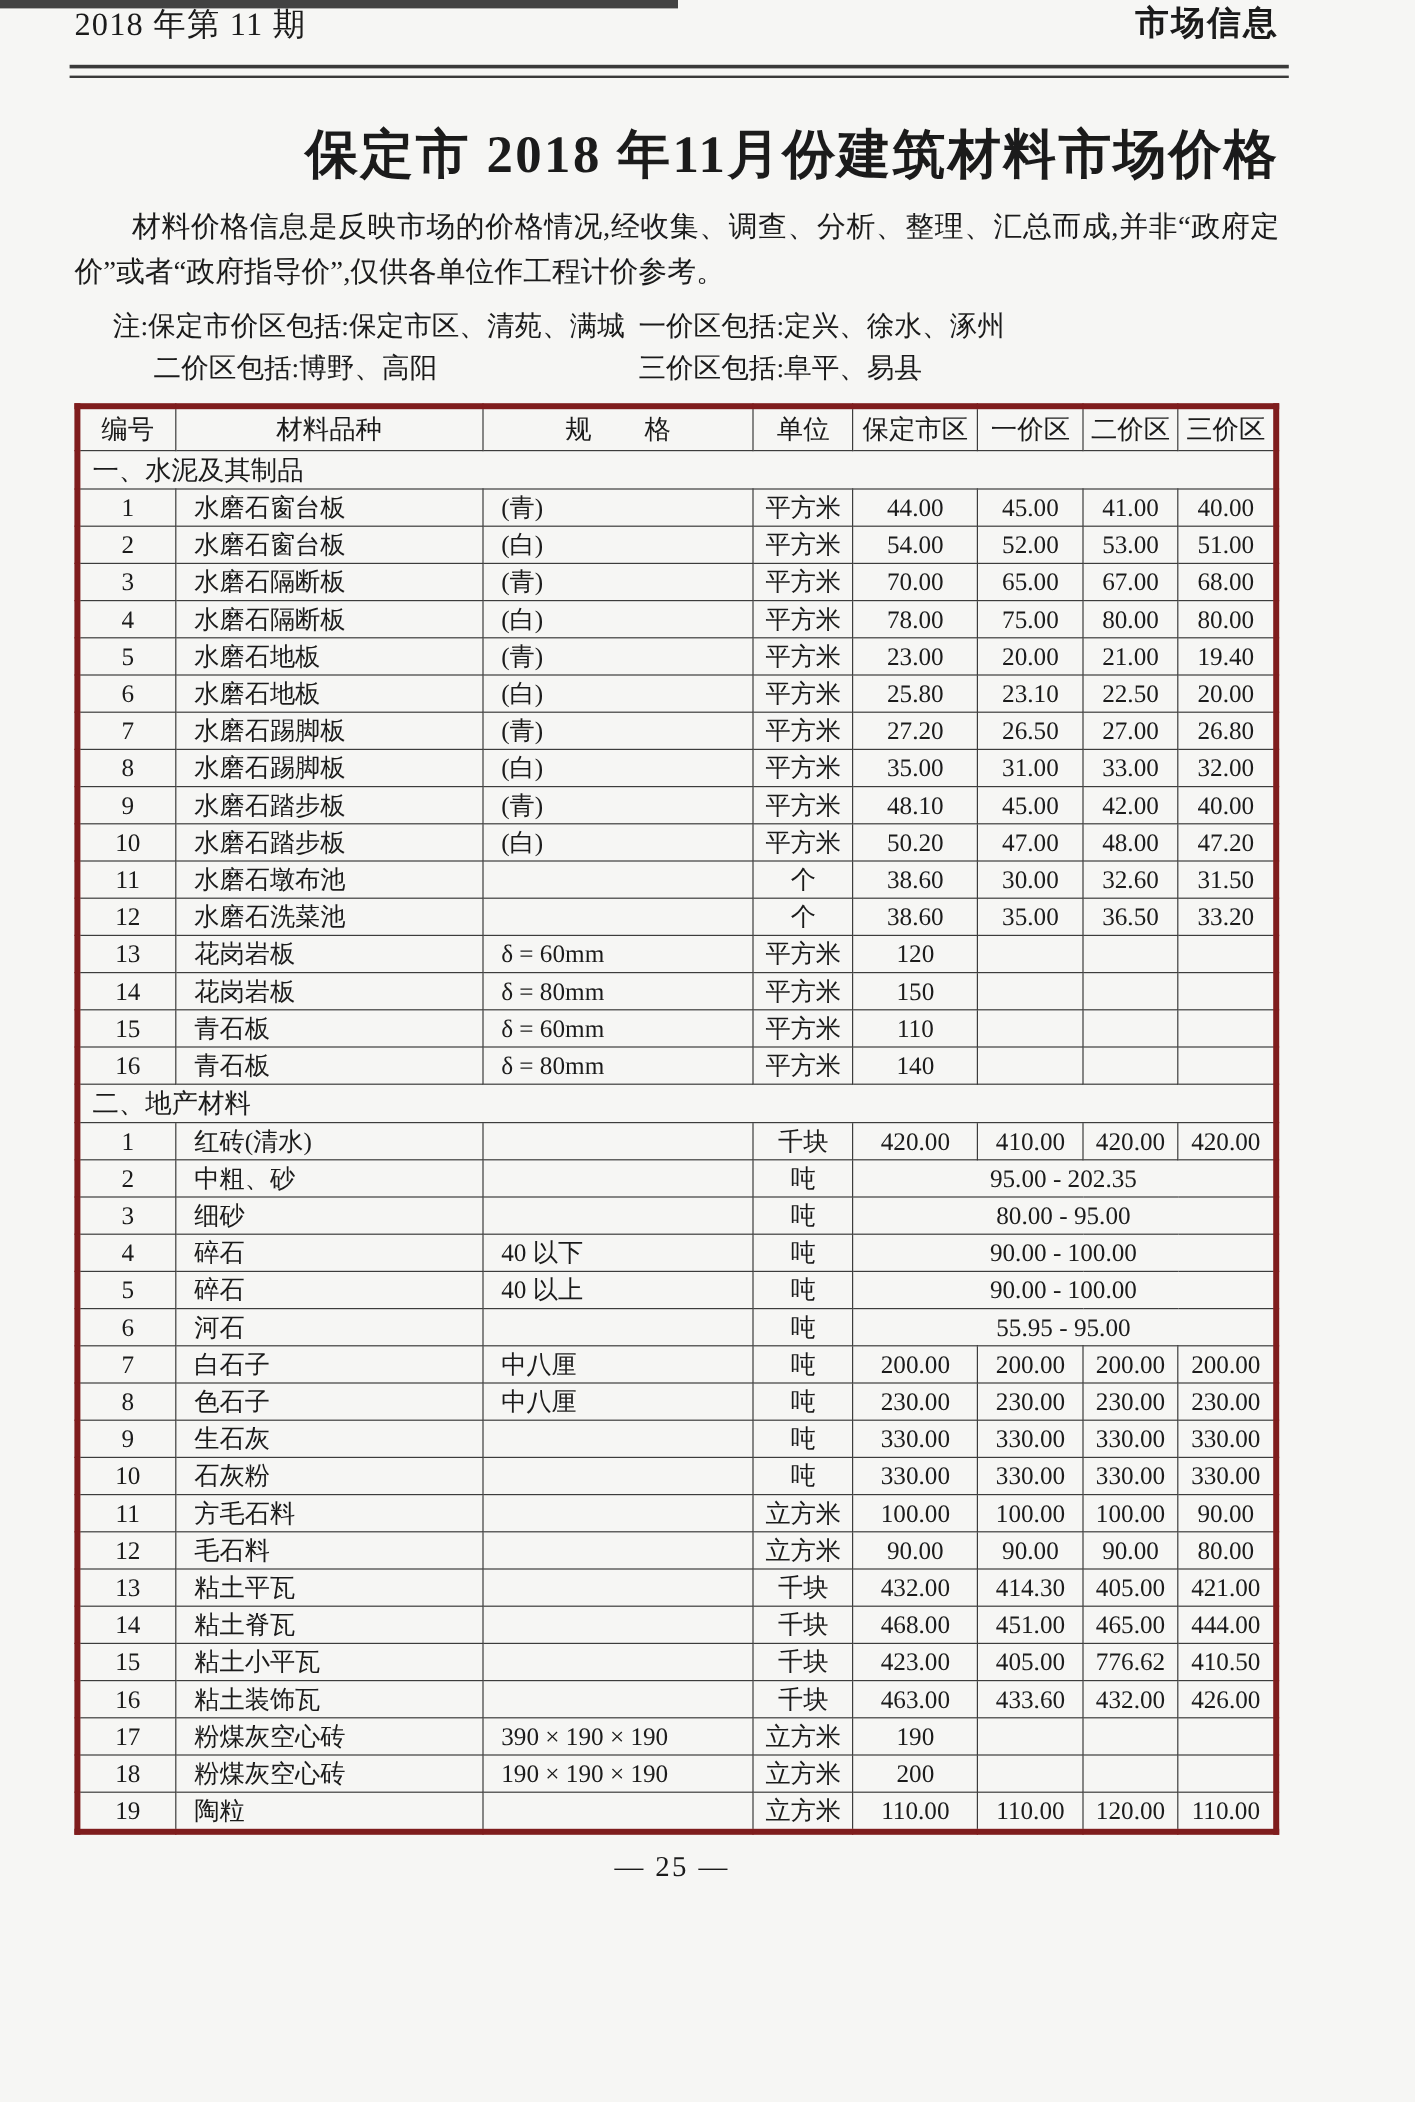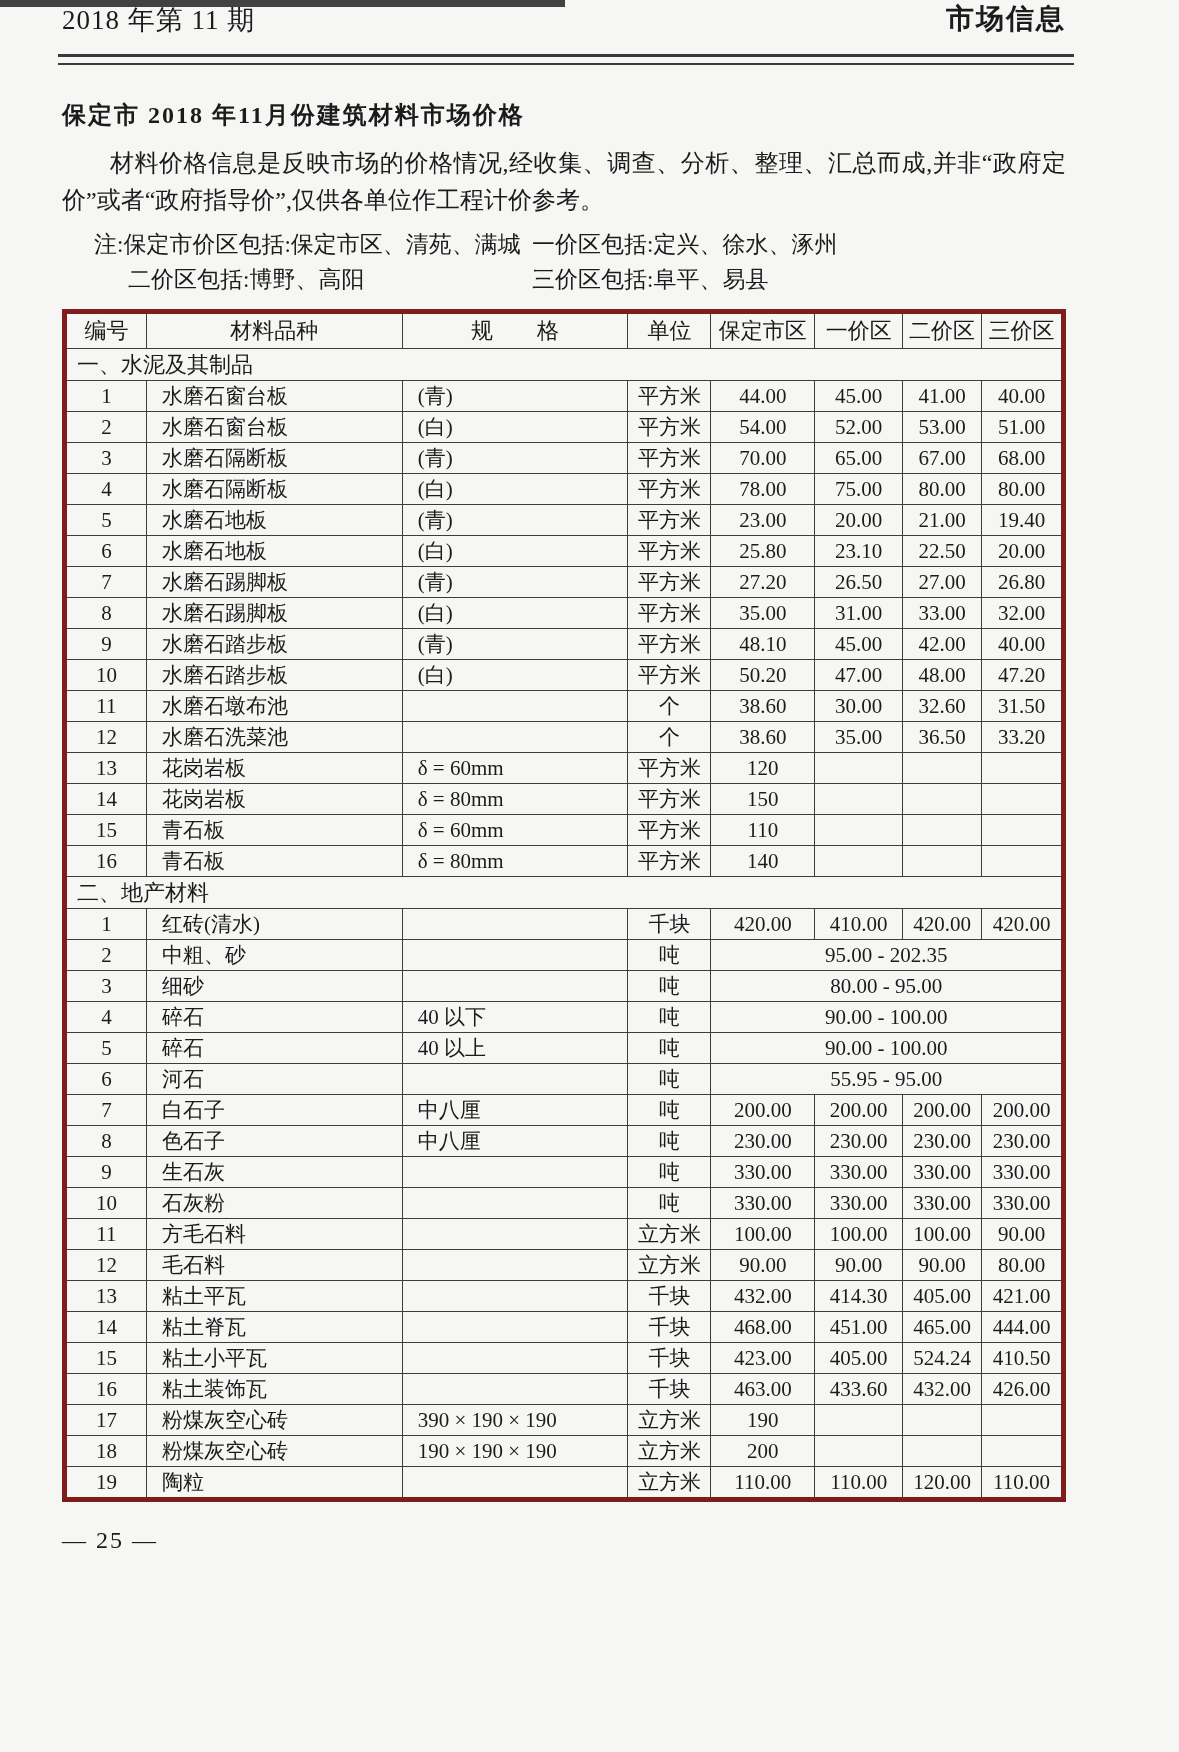--- a/index.html
+++ b/index.html
@@ -21,21 +21,21 @@
   }
   .issue{font-size:27px;letter-spacing:1px;}
   .column-name{font-size:28px;font-weight:bold;letter-spacing:2px;}
   .double-rule{
     margin-top:16px;height:6px;
     border-top:3px solid #3a3a3a;
     border-bottom:2px solid #3a3a3a;
     width:1016px;margin-left:-4px;
   }
   .doc-title{
-    text-align:left;font-size:24px;font-weight:bold;
+    text-align:right;font-size:44px;font-weight:bold;
     margin:34px 0 14px 0;letter-spacing:2px;
   }
   .para{
     font-size:24px;line-height:37px;margin:0;
     text-indent:2em;text-align:justify;
   }
   .notes{font-size:23px;margin-top:8px;}
   .note-row{display:flex;line-height:35px;}
   .note-left{width:470px;padding-left:32px;box-sizing:border-box;}
   .note-left.indent2{padding-left:66px;}
@@ -57,21 +57,21 @@
   }
   table.price th{font-weight:normal;font-size:22px;height:34px;}
   table.price td.c1,table.price td.c2{text-align:left;padding-left:15px;}
   table.price td.section-title{
     text-align:left;padding-left:10px;font-size:22px;height:31px;
   }
   col.c0{width:8.2%;} col.c1{width:25.6%;} col.c2{width:22.6%;}
   col.c3{width:8.3%;} col.c4{width:10.4%;} col.c5{width:8.8%;}
   col.c6{width:7.9%;} col.c7{width:8.4%;}
   .page-footer{
-    text-align:left;font-size:24px;margin-top:25px;
+    text-align:center;font-size:24px;margin-top:14px;
     padding-right:8px;letter-spacing:2px;
   }
 </style>
 </head>
 <body>
 
 <div class="scan-top"></div>
 
 <div class="content">
 
@@ -411,21 +411,21 @@
           <td class="c6">465.00</td>
           <td class="c7">444.00</td>
         </tr>
         <tr>
           <td class="c0">15</td>
           <td class="c1">粘土小平瓦</td>
           <td class="c2"></td>
           <td class="c3">千块</td>
           <td class="c4">423.00</td>
           <td class="c5">405.00</td>
-          <td class="c6">524.24</td>
+          <td class="c6">776.62</td>
           <td class="c7">410.50</td>
         </tr>
         <tr>
           <td class="c0">16</td>
           <td class="c1">粘土装饰瓦</td>
           <td class="c2"></td>
           <td class="c3">千块</td>
           <td class="c4">463.00</td>
           <td class="c5">433.60</td>
           <td class="c6">432.00</td>

